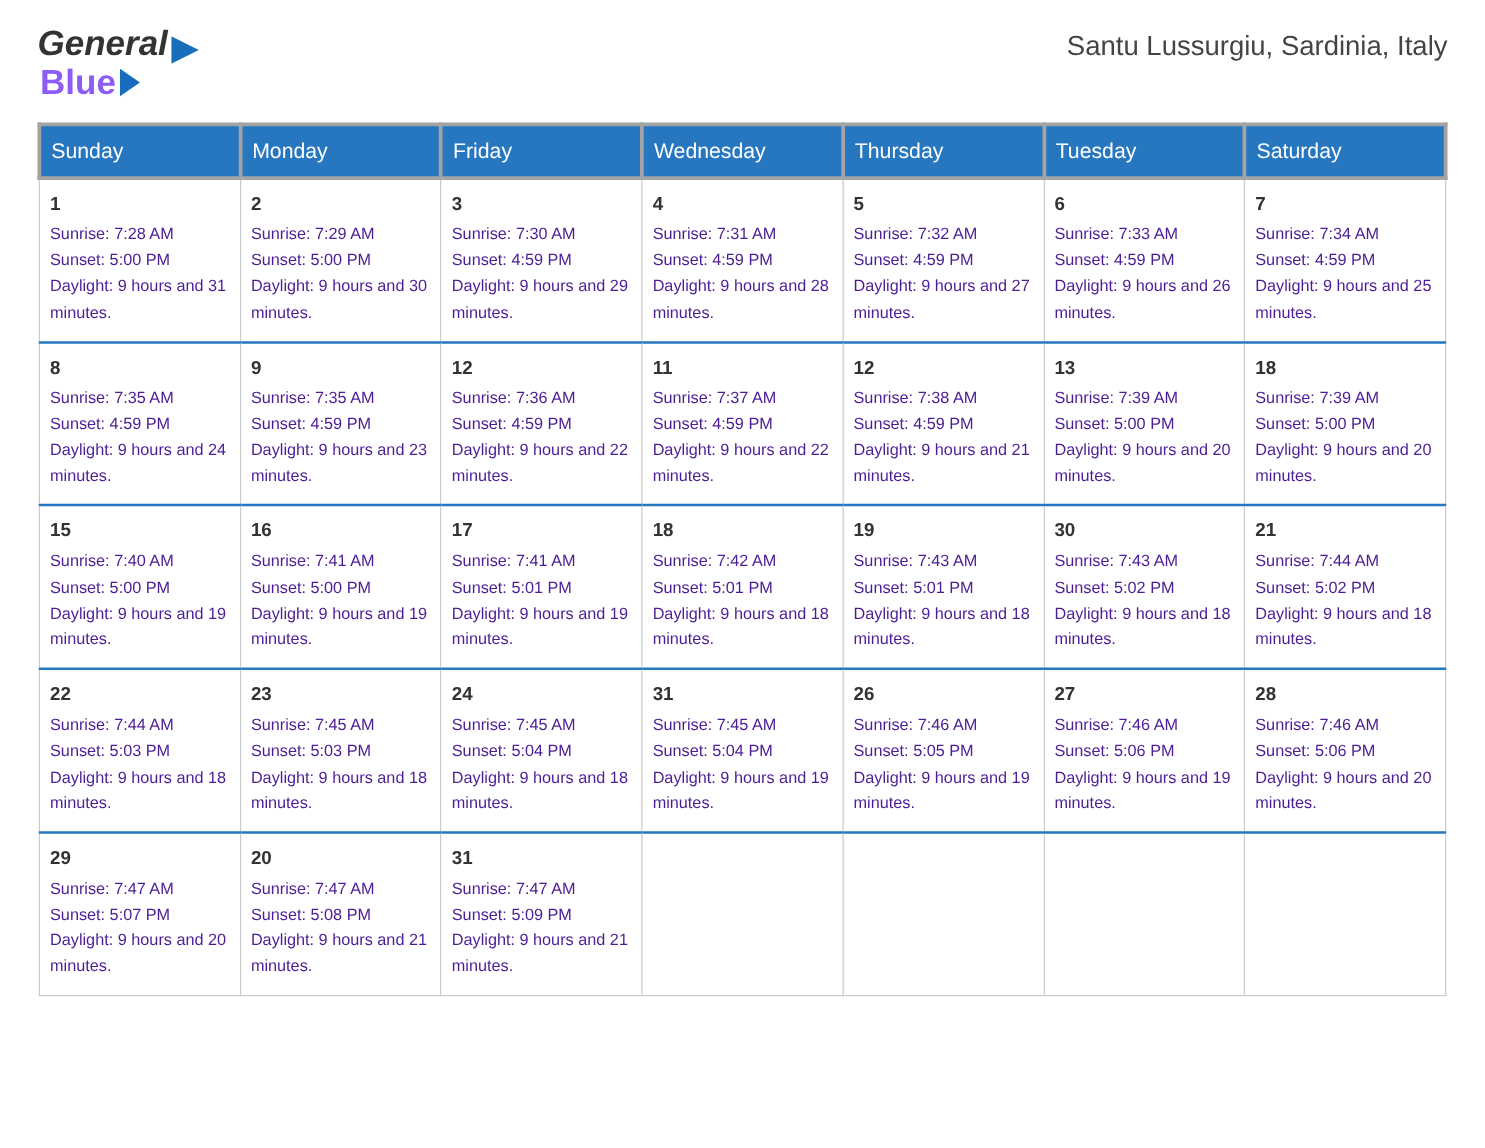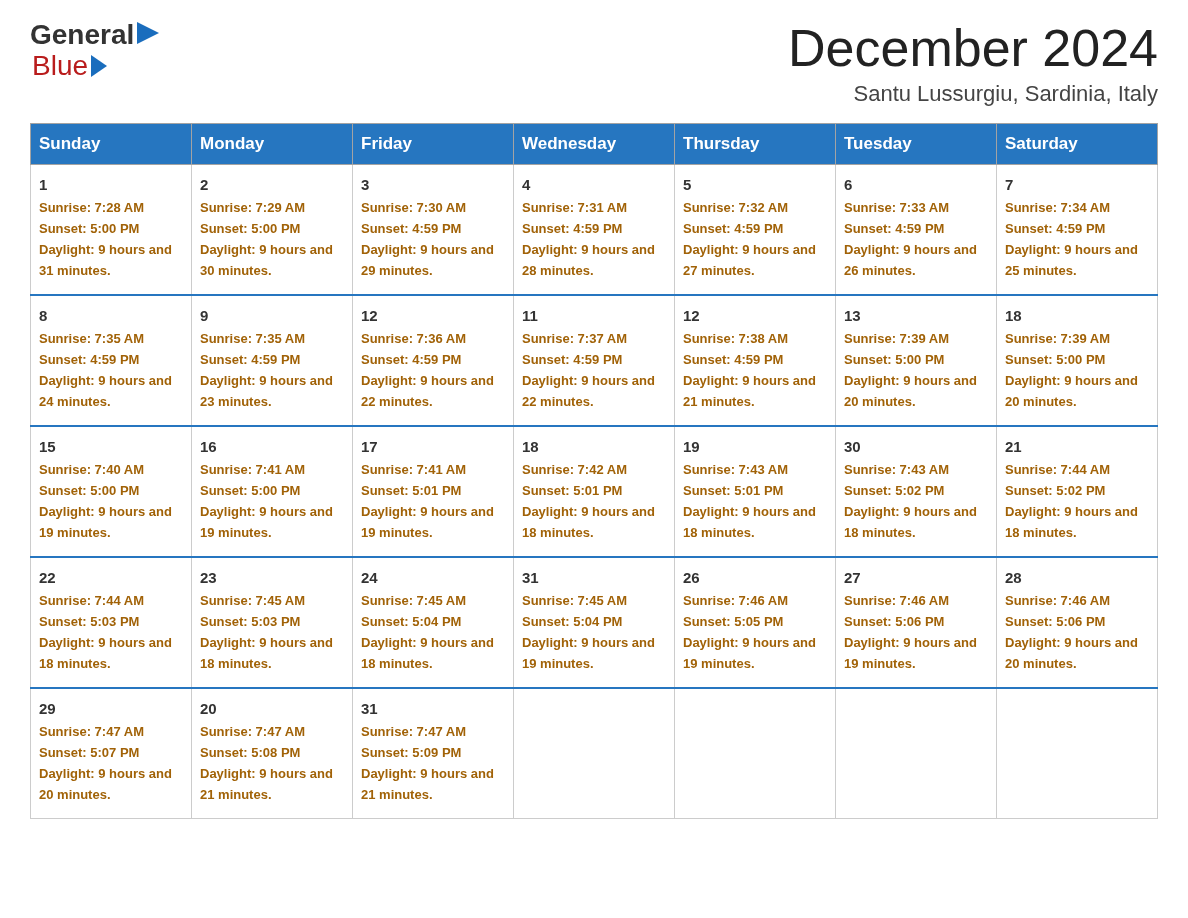--- a/index.html
+++ b/index.html
@@ -20,21 +20,22 @@
       display: flex;
       align-items: center;
     }
     .logo-wrapper {
       display: flex;
       flex-direction: column;
       line-height: 1.1;
     }
     .logo-line1 {
       display: flex;
-      align-items: flex-start;
+      align-items: flex-end;
+      font-style: italic;
     }
     .title-block {
       text-align: right;
     }
     .month-title {
       font-size: 52px;
       font-weight: normal;
       color: #222;
       line-height: 1.1;
     }
@@ -47,22 +48,22 @@
       width: 100%;
       border-collapse: collapse;
       table-layout: fixed;
     }
     thead tr th {
       background-color: #2676c0;
       color: #fff;
       padding: 10px 8px;
       text-align: left;
       font-size: 17px;
-      font-weight: bold;
-      border: 1px solid #a3a3a3;
+      font-weight: normal;
+      border: 3px solid #a3a3a3;
     }
     tbody tr td {
       vertical-align: top;
       padding: 8px 8px 12px 8px;
       border: 1px solid #ccc;
       font-size: 13.5px;
       color: #333;
       line-height: 1.55;
       min-height: 90px;
     }
@@ -73,23 +74,22 @@
       background-color: #fff;
     }
     .day-num {
       font-size: 15px;
       font-weight: bold;
       display: block;
       margin-bottom: 2px;
     }
     .day-info {
       font-size: 13px;
-      color: #a16207;
+      color: #4c1d95;
       line-height: 1.55;
-      font-weight: bold;
     }
     tbody tr td:empty {
       background: #fff;
     }
     .row-separator td {
       border-top: 2px solid #2676c0;
     }
   </style>
 </head>
 <body>
@@ -97,27 +97,26 @@
 <div class="header">
   <div class="logo">
     <div class="logo-wrapper">
       <div class="logo-line1">
         <span style="font-size:28px;font-weight:bold;color:#333;">General</span>
         <svg width="22" height="22" viewBox="0 0 22 22" style="margin-left:3px;margin-top:2px;">
           <polygon points="0,0 22,11 0,22" fill="#1a6dbd"></polygon>
         </svg>
       </div>
       <div style="display:flex;align-items:center;">
-        <span style="font-size:28px;font-weight:normal;color:#b91c1c;margin-left:2px;">Blue</span>
+        <span style="font-size:28px;font-weight:bold;color:#8b5cf6;margin-left:2px;">Blue</span>
         <div style="width:0;height:0;border-top:11px solid transparent;border-bottom:11px solid transparent;border-left:16px solid #1a6dbd;margin-left:3px;"></div>
       </div>
     </div>
   </div>
   <div class="title-block">
-    <div class="month-title">December 2024</div>
     <div class="location">Santu Lussurgiu, Sardinia, Italy</div>
   </div>
 </div>
 
 <table>
   <thead>
     <tr>
       <th>Sunday</th>
       <th>Monday</th>
       <th>Friday</th>

